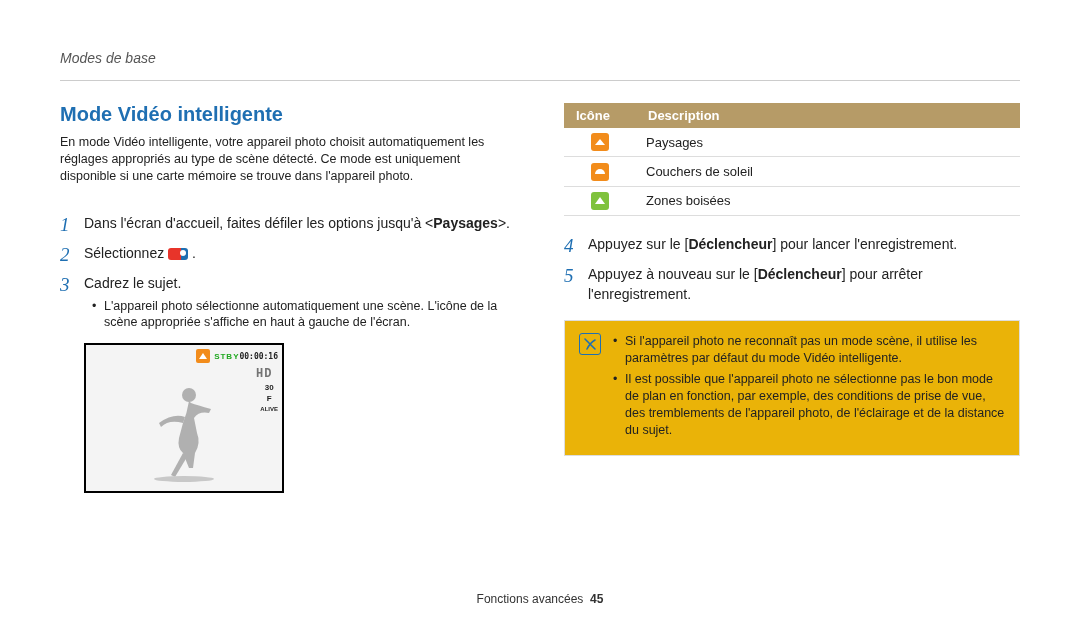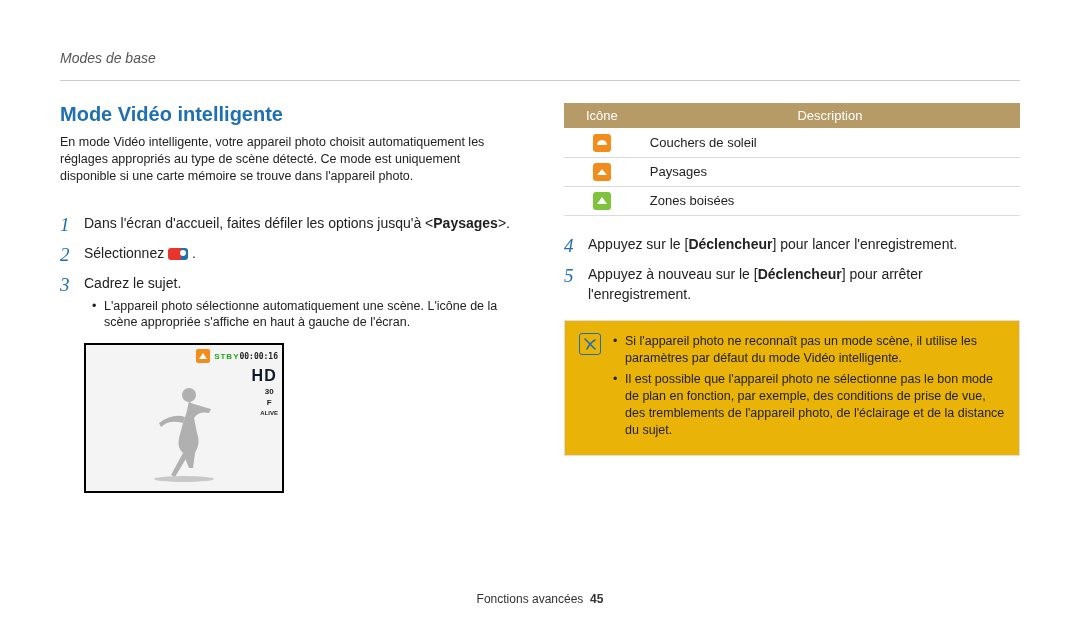--- a/index.html
+++ b/index.html
@@ -127,23 +127,23 @@
   .cam-right {
     position: absolute;
     right: 4px;
     top: 22px;
     display: flex;
     flex-direction: column;
     align-items: center;
     gap: 3px;
   }
   .hd-badge {
-    font-family: Liberation Sans, sans-serif;
-    font-size: 16px; font-weight: 900;
-    color: #0f172a;
+    font-family: Liberation Mono, monospace;
+    font-size: 12px; font-weight: 900;
+    color: #737373;
     letter-spacing: 1px;
   }
   .cam-label { font-size: 8px; font-weight: 700; line-height:1;margin-left:10px; }
   .skater {
     position: absolute;
     left: 50%;
     bottom: 8px;
     transform: translateX(-50%);
   }
   .skater svg { display:block; }
@@ -151,23 +151,23 @@
   
   .tbl {
     width: 100%;
     border-collapse: collapse;
     font-size: 13px;
     margin-bottom: 18px;
   }
   .tbl th {
     background: #b69b67;
     color: #fff;
-    font-weight: 400;
-    text-align: center;
-    padding: 5px 22px;
+    font-weight: 700;
+    text-align: left;
+    padding: 5px 12px;
     font-size: 13px;
   }
   .tbl th:first-child { width: 72px; }
   .tbl td {
     border-bottom: 1px solid #ddd;
     padding: 5px 10px;
     vertical-align: middle;
   }
   .ico {
     width: 18px; height: 18px; border-radius: 3px;
@@ -289,26 +289,26 @@
     <div class="col">
       <table class="tbl">
         <thead>
           <tr>
             <th>Icône</th>
             <th>Description</th>
           </tr>
         </thead>
         <tbody>
           <tr>
+            <td><span class="ico orange peak"></span></td>
+            <td>Paysages</td>
+          </tr>
+          <tr>
             <td><span class="ico orange sun"></span></td>
             <td>Couchers de soleil</td>
-          </tr>
-          <tr>
-            <td><span class="ico orange peak"></span></td>
-            <td>Paysages</td>
           </tr>
           <tr>
             <td><span class="ico green tree"></span></td>
             <td>Zones boisées</td>
           </tr>
         </tbody>
       </table>
 
       <ol class="steps" start="4" style="counter-reset: st 3;">
         <li>

